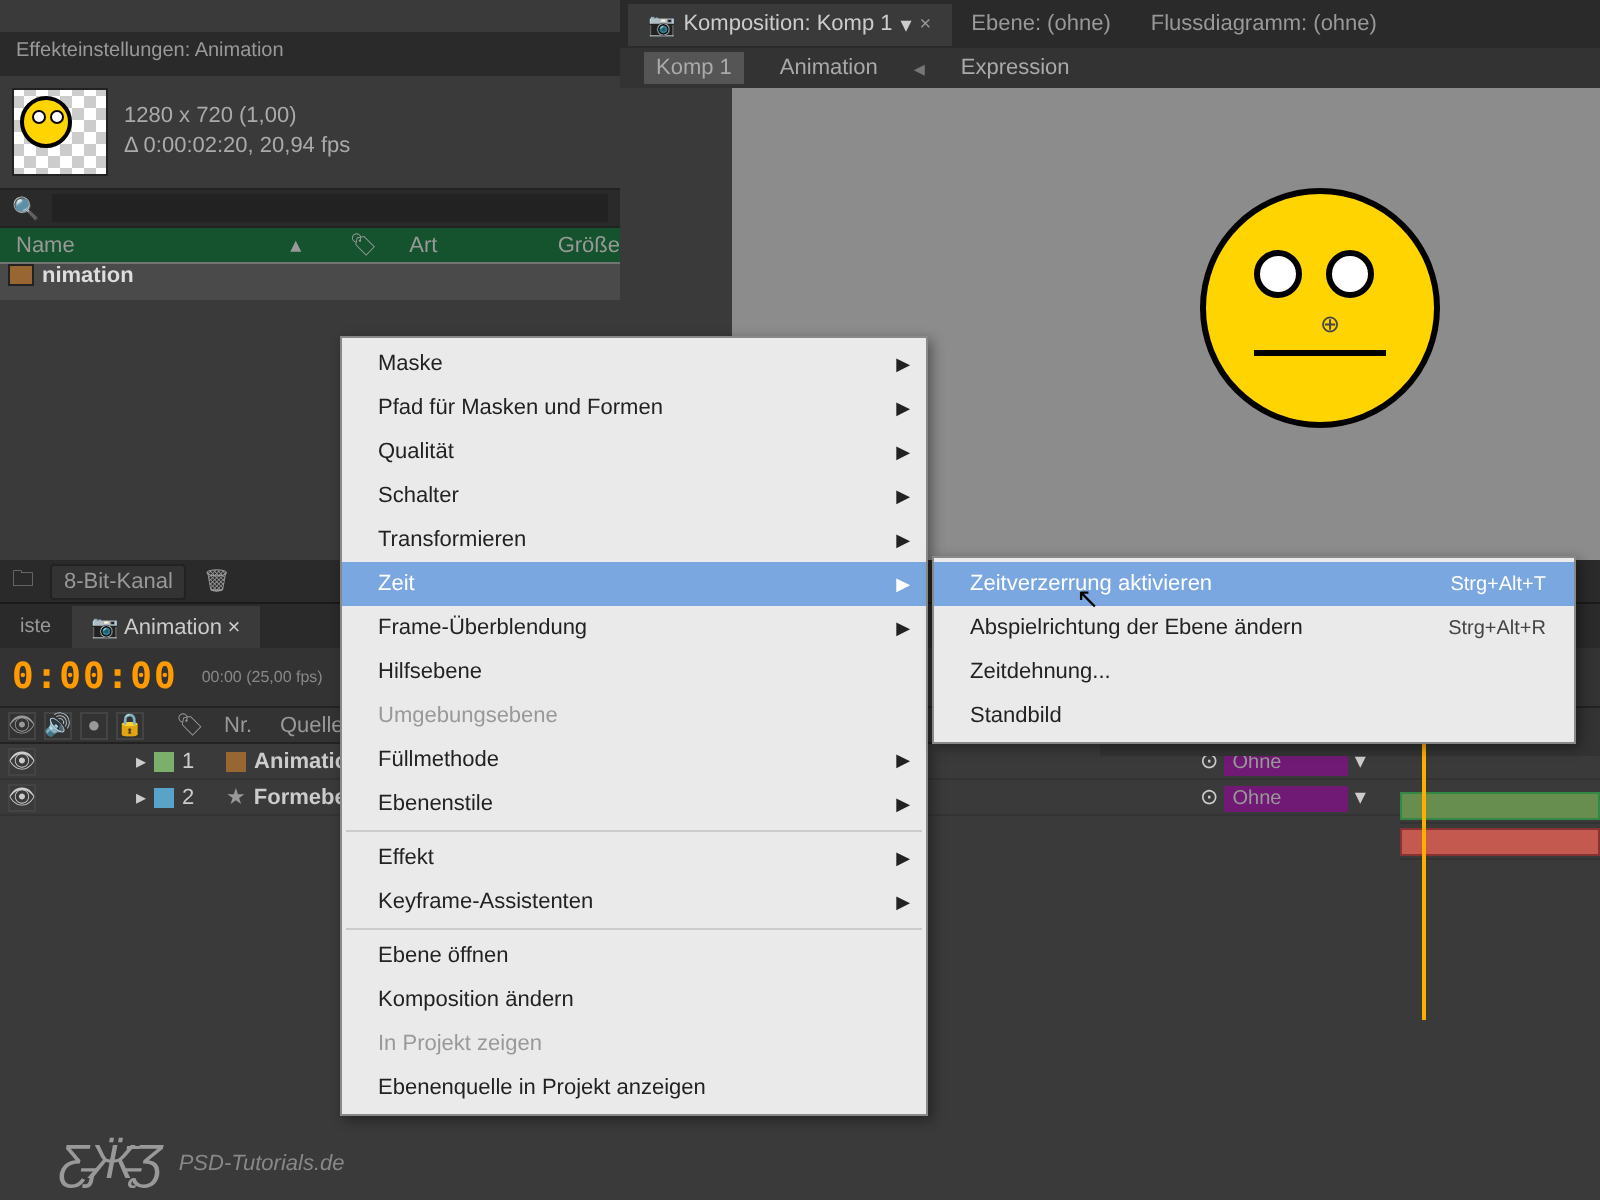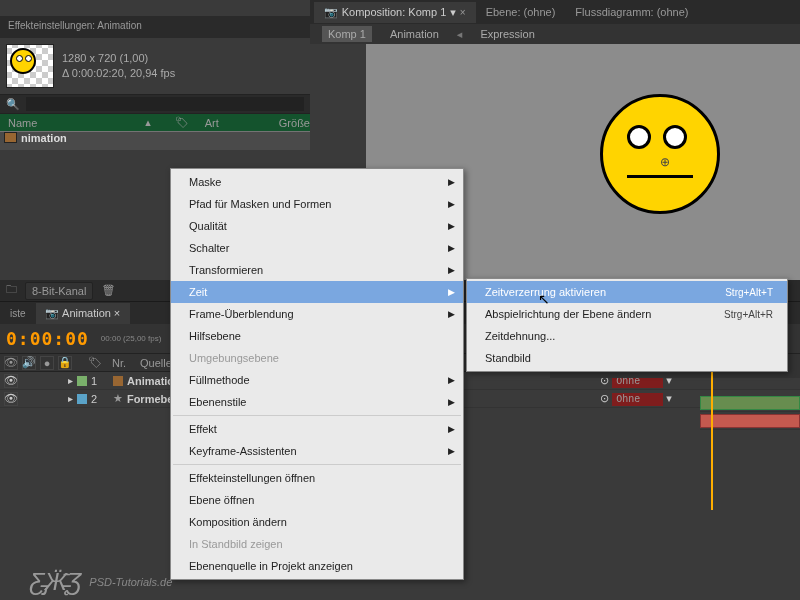--- a/index.html
+++ b/index.html
@@ -55,21 +55,21 @@
 .timecode-sub { font-size: 8px; color: #888; margin-left: 12px; }
 
 .layers-head { height: 18px; background: #333; display: flex; align-items: center; font-size: 10px; color: #999; padding-left: 4px; gap: 4px; border-bottom: 1px solid #222; }
 .visicon { width: 14px; height: 14px; display: inline-flex; align-items: center; justify-content: center; border: 1px solid #444; }
 
 .layer-row { height: 18px; background: #3a3a3a; display: flex; align-items: center; padding-left: 4px; gap: 4px; font-size: 10px; border-bottom: 1px solid #333; }
 .layer-track { height: 18px; position: absolute; border-bottom: 1px solid #333; }
 .track-bar { height: 14px; margin: 2px 0; }
 .track1 { background: #678d4f; border: 1px solid #384; }
 .track2 { background: #c4594f; border: 1px solid #833; }
-.parent-sel { background: #7f1d1d; color: #999; padding: 1px 4px; font-size: 10px; width: 51px; display: inline-block; font-family: Liberation Mono, monospace; }
+.parent-sel { background: #701a75; color: #999; padding: 1px 4px; font-size: 10px; width: 62px; display: inline-block; }
 
 .footer { position: absolute; bottom: 4px; left: 30px; color: #888; font-size: 13px; font-style: italic; display: flex; align-items: center; gap: 8px; }
 .butterfly { font-size: 24px; color: #999; }
 
 
 .ctx-menu { position: absolute; background: #eaeaea; border: 1px solid #888; box-shadow: 2px 2px 6px rgba(0,0,0,0.4); font-size: 11px; color: #222; padding: 2px 0; }
 .ctx-menu.main { left: 170px; top: 168px; width: 294px; }
 .ctx-menu.sub { left: 466px; top: 278px; width: 322px; }
 .ctx-item { height: 22px; display: flex; align-items: center; padding: 0 20px 0 18px; position: relative; }
 .ctx-item.hl { background: #7aa7e0; color: #fff; }
@@ -242,30 +242,27 @@
   <div class="ctx-item">
       <span>Effekt</span>
       <span class="arrow">▶</span>
     </div>
   <div class="ctx-item">
       <span>Keyframe-Assistenten</span>
       <span class="arrow">▶</span>
     </div>
   <div class="ctx-sep"></div>
   <div class="ctx-item">
-      <span>Effekteinstellungen öffnen</span>
-    </div>
-  <div class="ctx-item">
       <span>Ebene öffnen</span>
     </div>
   <div class="ctx-item">
       <span>Komposition ändern</span>
     </div>
   <div class="ctx-item disabled">
-      <span>In Standbild zeigen</span>
+      <span>In Projekt zeigen</span>
     </div>
   <div class="ctx-item">
       <span>Ebenenquelle in Projekt anzeigen</span>
     </div>
 </div>
 
 <div class="ctx-menu sub">
   <div class="ctx-item hl">
       <span>Zeitverzerrung aktivieren</span>
       <span class="shortcut">Strg+Alt+T</span>

